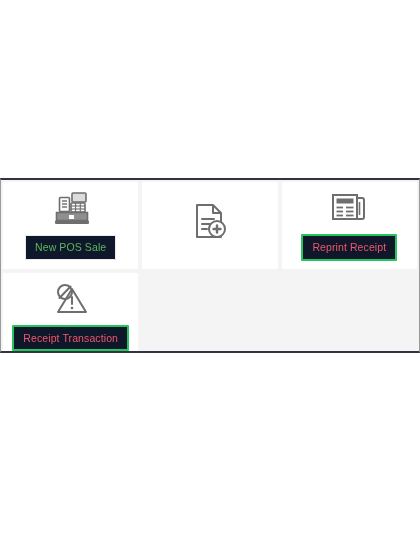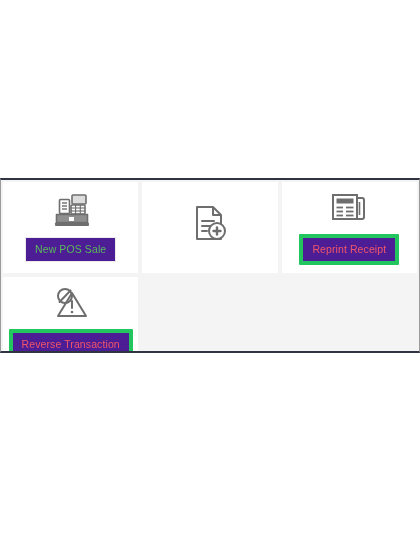--- a/index.html
+++ b/index.html
@@ -57,32 +57,32 @@
     align-items: center;
     justify-content: center;
     margin-bottom: 6px;
   }
   .tile-icon svg { display: block; }
 
   .tile-btn {
     font-size: 10.5px;
     line-height: 1;
     padding: 6px 9px;
-    background: #4c1d95;
+    background: #0f172a;
     white-space: nowrap;
     border-radius: 1px;
     letter-spacing: .1px;
   }
   .tile-btn.green {
     color: #5cb85c;
     border: 1px solid #ebebeb;
   }
   .tile-btn.red {
     color: #f2566a;
-    border: 4px solid #22c55e;
+    border: 2px solid #22c55e;
   }
 </style>
 </head>
 <body>
 
 <div id="app">
 
   <div class="panel">
     <div class="grid">
 
@@ -164,19 +164,19 @@
             <path d="M18 6 L32 29 L4 29 Z" fill="#ffffff" stroke="#6e6e6e" stroke-width="2" stroke-linejoin="round"></path>
             <g stroke="#6e6e6e" stroke-width="2" stroke-linecap="round">
               <line x1="18" y1="14" x2="18" y2="21"></line>
             </g>
             <circle cx="18" cy="25" r="1.3" fill="#6e6e6e"></circle>
 
             <circle cx="11" cy="9" r="7" fill="none" stroke="#6e6e6e" stroke-width="2"></circle>
             <line x1="5.5" y1="15" x2="16.5" y2="3.5" stroke="#6e6e6e" stroke-width="2" stroke-linecap="round"></line>
           </svg>
         </span>
-        <span class="tile-btn red">Reverse Transaction</span>
+        <span class="tile-btn red">Receipt Transaction</span>
       </div>
 
     </div>
   </div>
 
 </div>
 
 </body></html>

